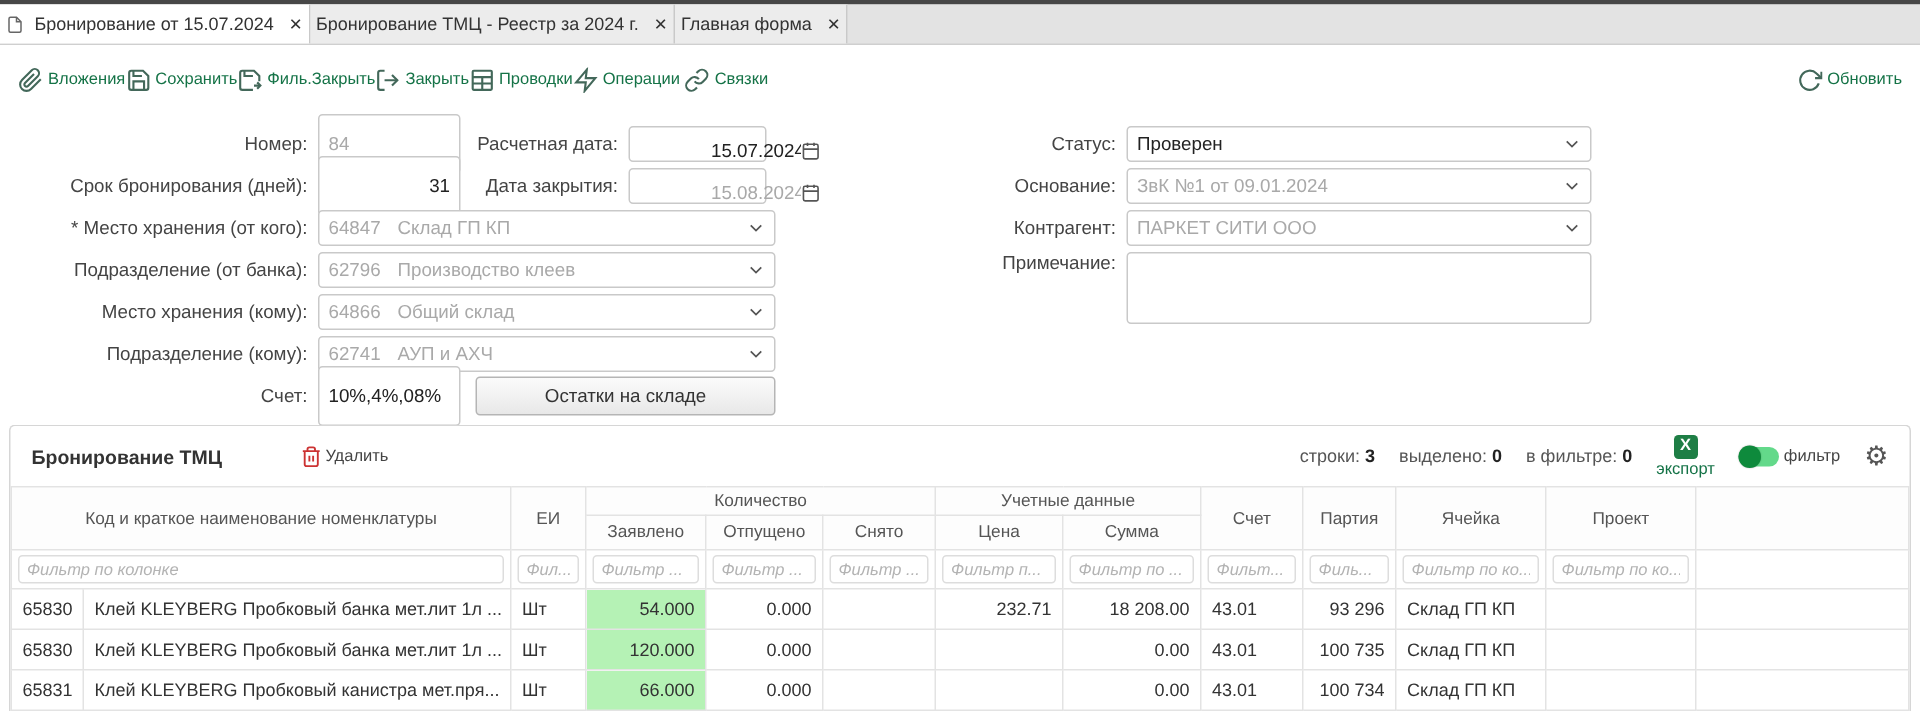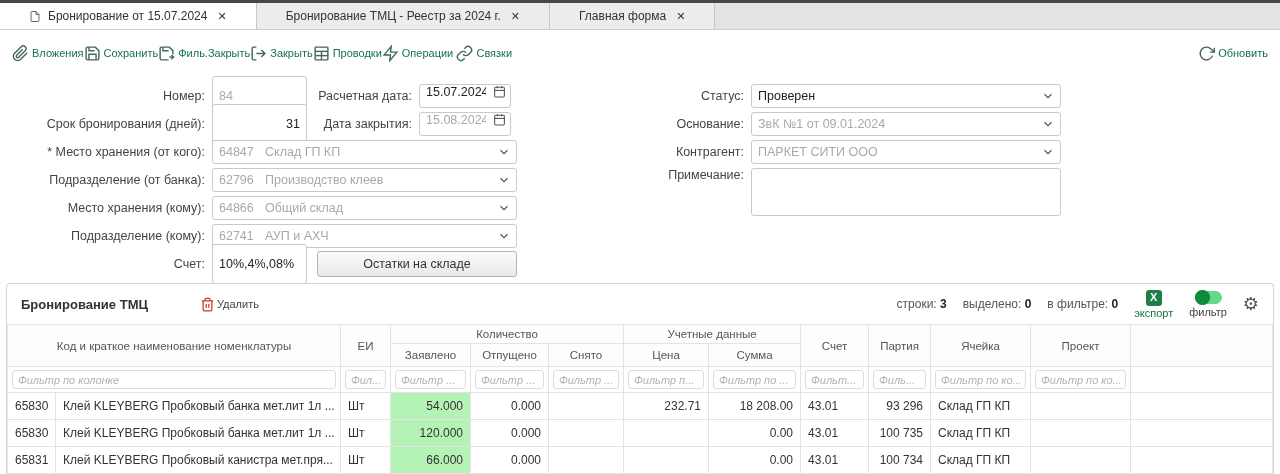--- a/index.html
+++ b/index.html
@@ -3,21 +3,21 @@
 <meta charset="utf-8">
 <style>
   *{box-sizing:border-box;margin:0;padding:0;}
   html,body{width:1280px;height:474px;overflow:hidden;}
   body{font-family:"Liberation Sans","DejaVu Sans",sans-serif;background:#fff;color:#333;font-size:12.5px;}
   .app{width:1280px;height:474px;display:flex;flex-direction:column;}
   .topstrip{height:3px;background:#474747;flex:0 0 auto;}
 
   
   .tabbar{height:27px;background:#e3e3e3;display:flex;align-items:stretch;border-bottom:1px solid #cfcfcf;flex:0 0 auto;}
-  .tab{display:flex;align-items:center;gap:7px;padding:0 29px;background:#ececec;border-right:1px solid #c9c9c9;font-size:12px;color:#333;cursor:pointer;white-space:nowrap;}
+  .tab{display:flex;align-items:center;gap:7px;padding:0 4px;background:#ececec;border-right:1px solid #c9c9c9;font-size:12px;color:#333;cursor:pointer;white-space:nowrap;}
   .tab.active{background:#fff;}
   .tab-ico{width:12px;height:13px;color:#666;display:flex;}
   .tab-ico svg{width:12px;height:13px;}
   .tab-close{font-size:11px;color:#333;font-weight:bold;margin-left:3px;}
 
   
   .toolbar{height:46px;display:flex;align-items:center;padding:0 12px;background:#fff;flex:0 0 auto;}
   .tb-left{display:flex;}
   .tb-item{display:flex;flex-direction:row;align-items:center;justify-content:center;min-width:62px;height:44px;gap:3px;cursor:pointer;}
   .tb-ico{width:17px;height:17px;color:#43685a;display:flex;}
@@ -31,21 +31,21 @@
   .form-col-right{flex:0 0 440px;margin-left:96px;}
   .frow{display:flex;align-items:center;height:28px;}
   .frow.top{align-items:flex-start;padding-top:2px;}
   .flabel{width:212px;text-align:right;padding-right:7px;color:#444;white-space:nowrap;flex:0 0 auto;}
   .form-col-right .flabel{width:110px;}
   .flabel2{width:112px;text-align:right;padding-right:7px;color:#444;white-space:nowrap;flex:0 0 auto;}
   .inp{height:40px;border:1px solid #c9c9c9;border-radius:3px;padding:0 6px;font-size:12.5px;font-family:inherit;color:#222;background:#fff;outline:none;}
   .inp.dis{color:#a9a9a9;}
   .inp.tr{text-align:right;}
   .w95{width:95px;}
-  .datebox{width:92px;display:flex;align-items:flex-start;border:1px solid #c9c9c9;border-radius:3px;height:24px;background:#fff;}
+  .datebox{width:92px;display:flex;align-items:flex-end;border:1px solid #c9c9c9;border-radius:3px;height:24px;background:#fff;padding-left:48px;}
   .datebox input{border:none;outline:none;width:66px;padding:0 0 0 6px;font:inherit;color:#222;background:transparent;}
   .datebox.dis input{color:#a9a9a9;}
   .cal-ico{width:13px;height:13px;color:#555;margin-left:auto;margin-right:4px;display:flex;}
   .cal-ico svg{width:13px;height:13px;}
   .combo{width:305px;height:24px;border:1px solid #c9c9c9;border-radius:3px;display:flex;align-items:center;background:#fff;cursor:pointer;}
   .combo.wide{width:310px;}
   .combo .code{width:46px;padding-left:6px;color:#a9a9a9;flex:0 0 auto;}
   .combo .val{flex:1;padding-left:6px;color:#a9a9a9;white-space:nowrap;overflow:hidden;}
   .combo .val.black{color:#222;}
   .chev{width:14px;height:14px;color:#555;margin-right:5px;flex:0 0 auto;display:flex;}
@@ -60,21 +60,21 @@
   .del-btn{display:flex;flex-direction:row;align-items:center;gap:2px;cursor:pointer;}
   .del-btn .tb-ico{color:#cc3333;width:15px;height:15px;}
   .del-btn .tb-ico svg{width:15px;height:15px;}
   .del-btn .lbl{font-size:11px;color:#444;line-height:1;}
   .grid-stats{margin-left:auto;display:flex;align-items:center;gap:16px;}
   .stat{font-size:12px;color:#555;white-space:nowrap;}
   .stat b{color:#222;}
   .export-btn{display:flex;flex-direction:column;align-items:center;gap:2px;cursor:pointer;}
   .xls{width:16px;height:16px;background:#1e7e45;color:#fff;border-radius:3px;font-size:11px;font-weight:bold;display:flex;align-items:center;justify-content:center;line-height:1;}
   .export-btn .lbl{font-size:11px;color:#157347;line-height:1;}
-  .toggle-wrap{display:flex;flex-direction:column;align-items:center;gap:3px;cursor:pointer;}
+  .toggle-wrap{display:flex;flex-direction:row;align-items:center;gap:3px;cursor:pointer;}
   .toggle{width:27px;height:13px;border-radius:7px;background:#63d98a;position:relative;}
   .toggle .knob{position:absolute;left:0;top:-1px;width:15px;height:15px;border-radius:50%;background:#0e8a3c;box-shadow:0 0 1px rgba(0,0,0,.35);}
   .toggle-wrap .lbl{font-size:11px;color:#444;line-height:1;}
   .gear{font-size:18px;color:#555;cursor:pointer;line-height:1;}
 
   
   .grid-table{width:100%;border-collapse:collapse;table-layout:fixed;}
   .grid-table th,.grid-table td{border:1px solid #e3e3e3;font-weight:normal;}
   .grid-table thead th{font-size:11.5px;color:#555;text-align:center;background:#fdfdfd;padding:2px 4px;white-space:nowrap;overflow:hidden;}
   tr.grp th{height:19px;}

